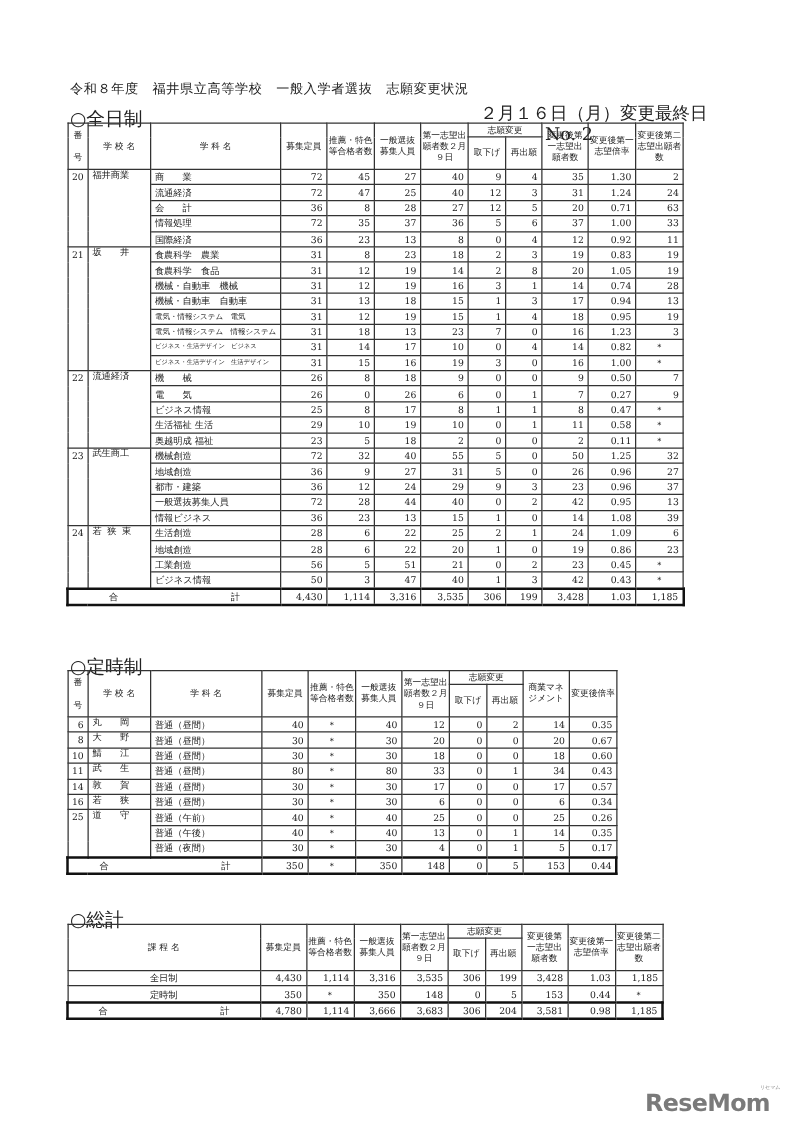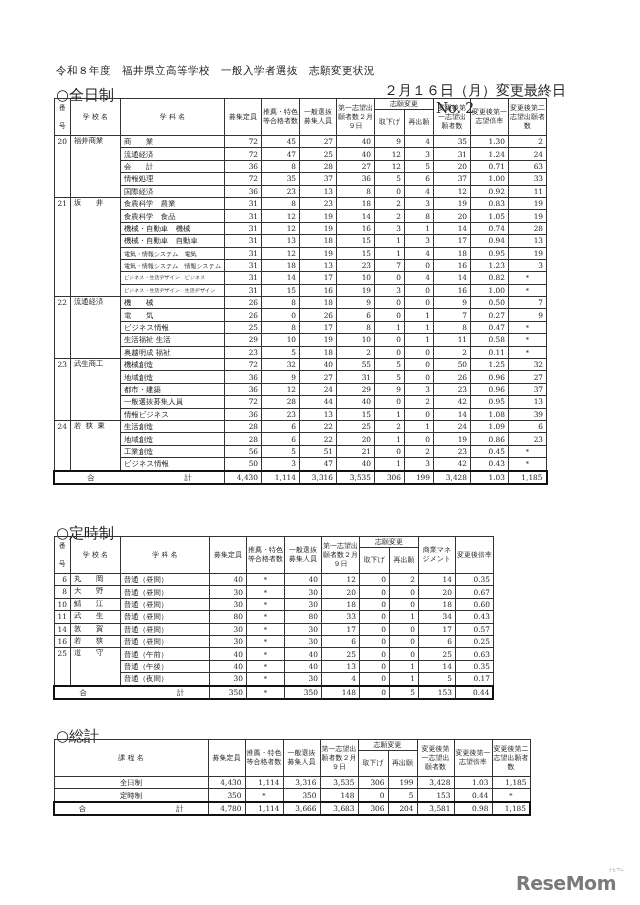--- a/index.html
+++ b/index.html
@@ -530,34 +530,34 @@
         <td class="num-top" rowspan="1">16</td>
         <td class="sc l" rowspan="1">若　　狭</td>
         <td class="l sub">普通（昼間）</td>
         <td class="n sub">30</td>
         <td class="c sub">＊</td>
         <td class="n sub">30</td>
         <td class="n sub">6</td>
         <td class="n sub">0</td>
         <td class="n sub">0</td>
         <td class="n sub">6</td>
-        <td class="n sub">0.25</td>
+        <td class="n sub">0.34</td>
       </tr>
       <tr>
         <td class="num-top" rowspan="3">25</td>
         <td class="sc l" rowspan="3">道　　守</td>
         <td class="l sub">普通（午前）</td>
         <td class="n sub">40</td>
         <td class="c sub">＊</td>
         <td class="n sub">40</td>
         <td class="n sub">25</td>
         <td class="n sub">0</td>
         <td class="n sub">0</td>
         <td class="n sub">25</td>
-        <td class="n sub">0.63</td>
+        <td class="n sub">0.26</td>
       </tr>
       <tr class="dot">
         <td class="l sub">普通（午後）</td>
         <td class="n sub">40</td>
         <td class="c sub">＊</td>
         <td class="n sub">40</td>
         <td class="n sub">13</td>
         <td class="n sub">0</td>
         <td class="n sub">1</td>
         <td class="n sub">14</td>

